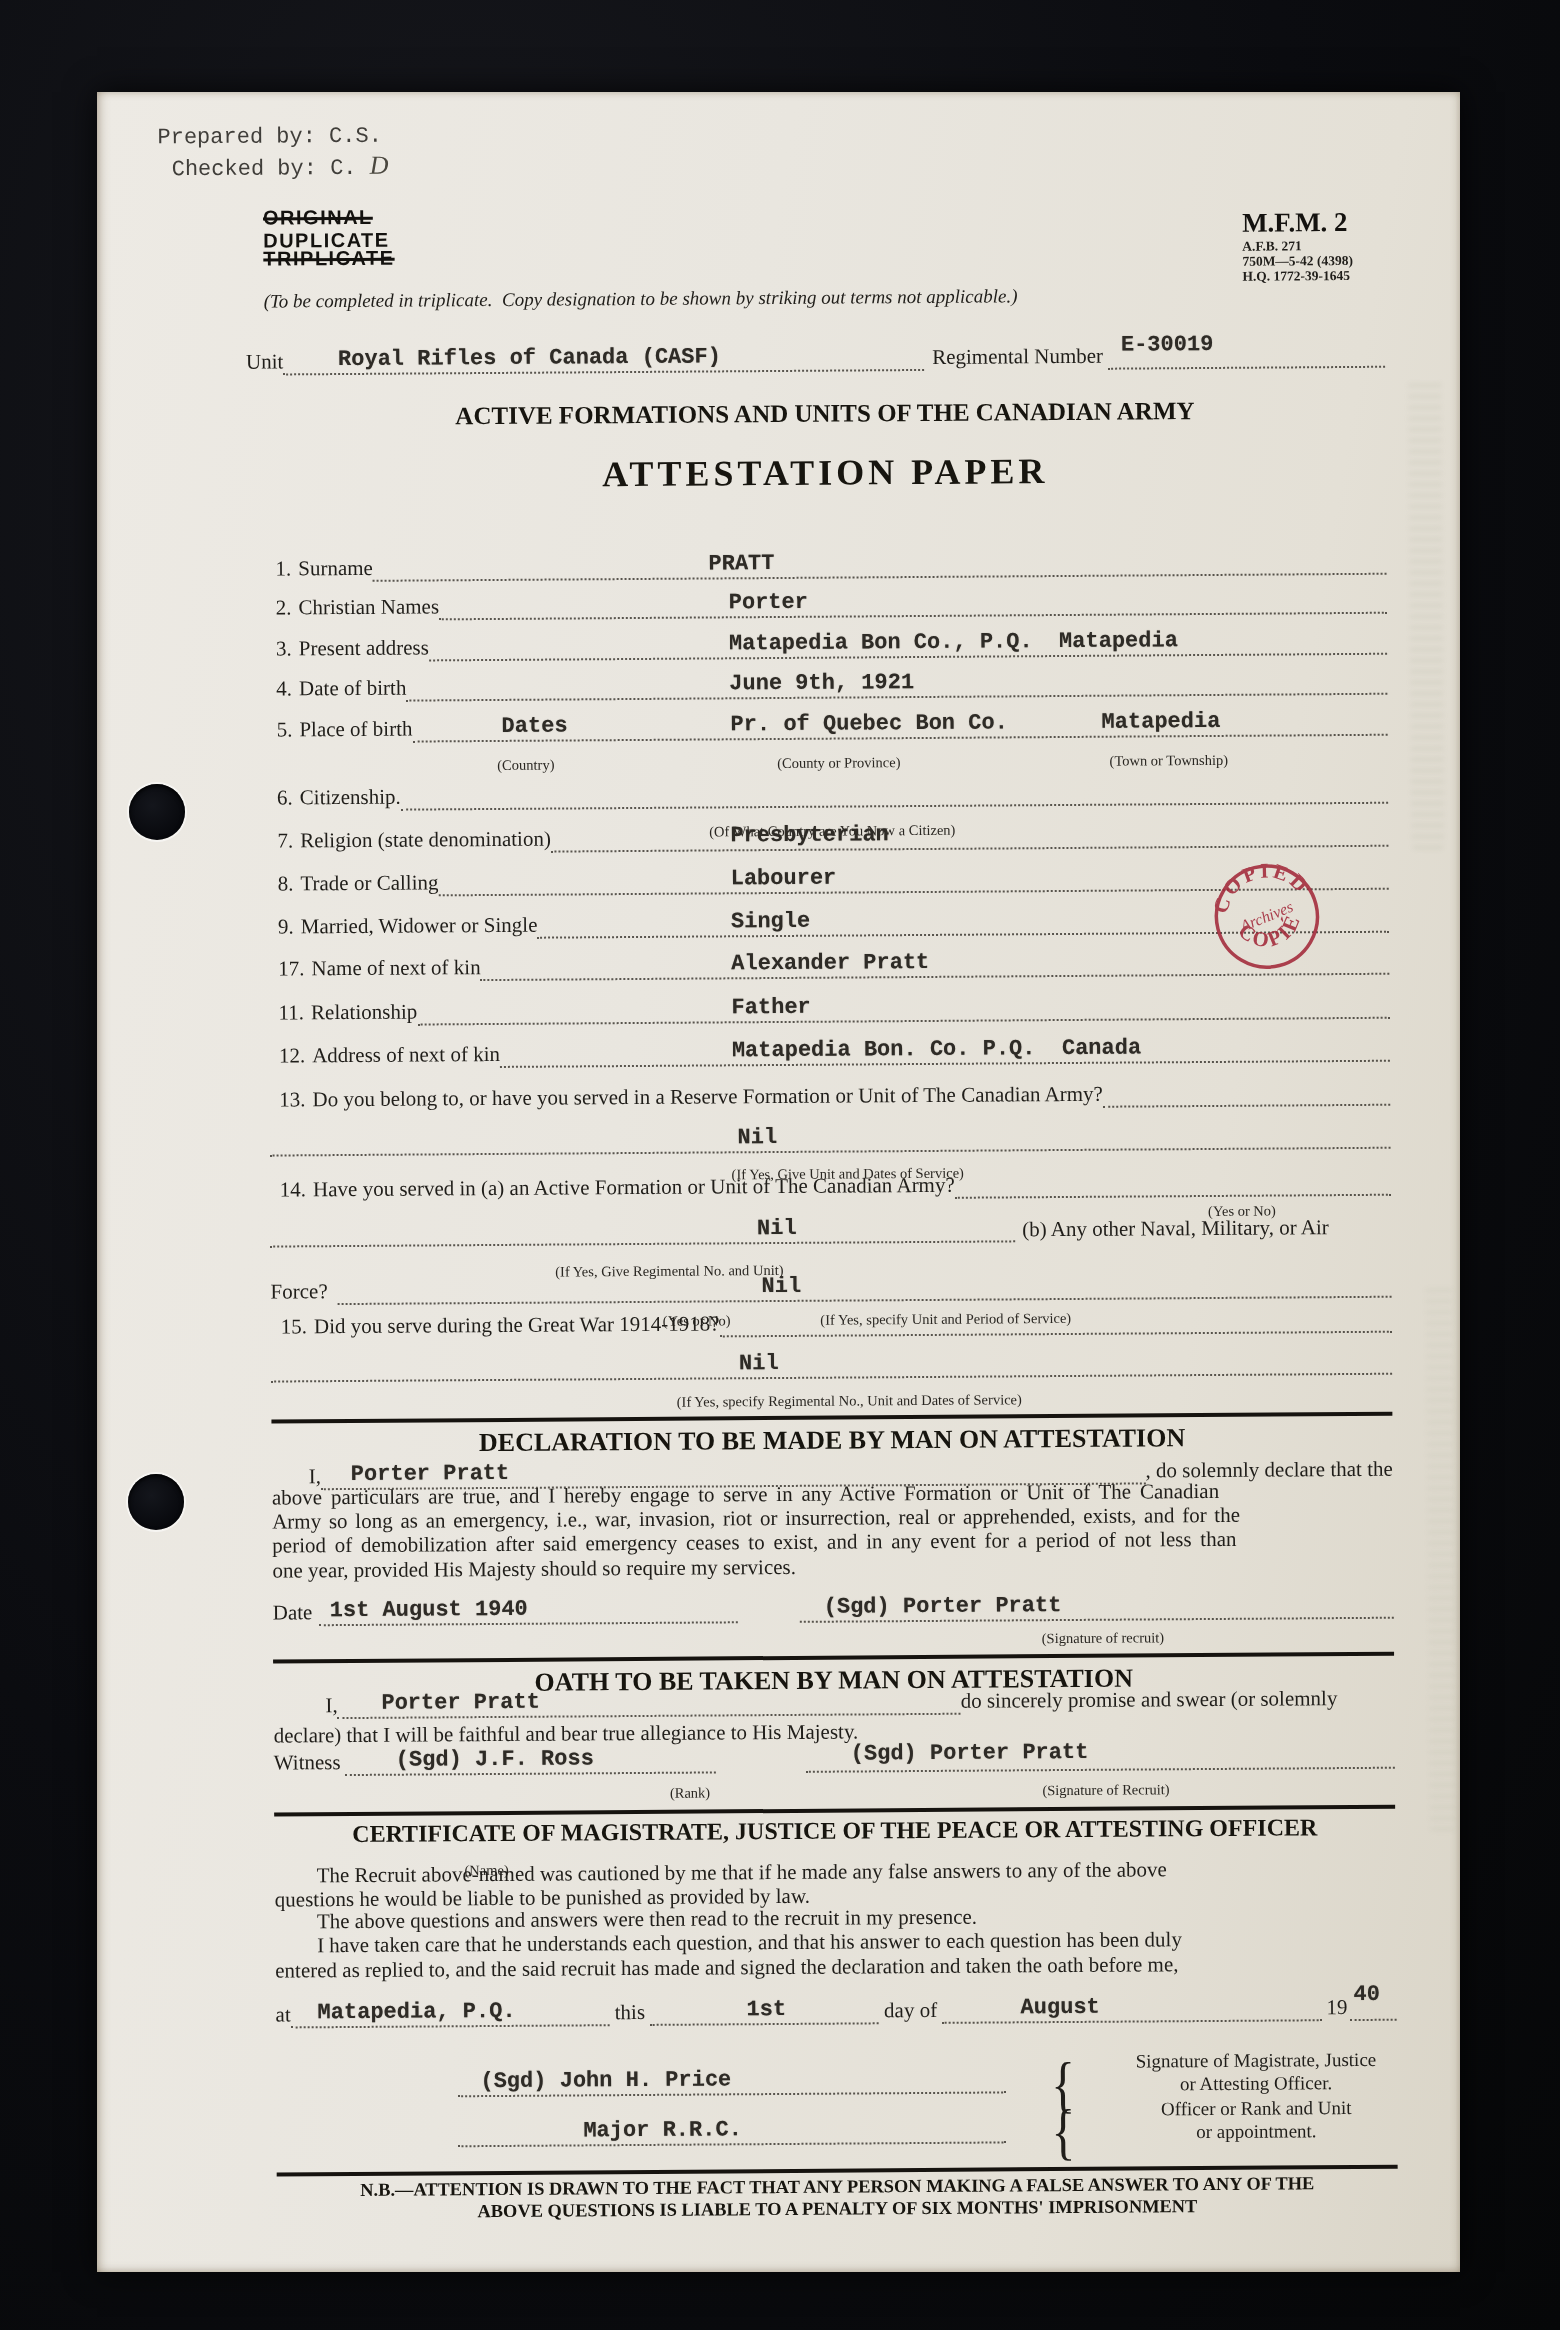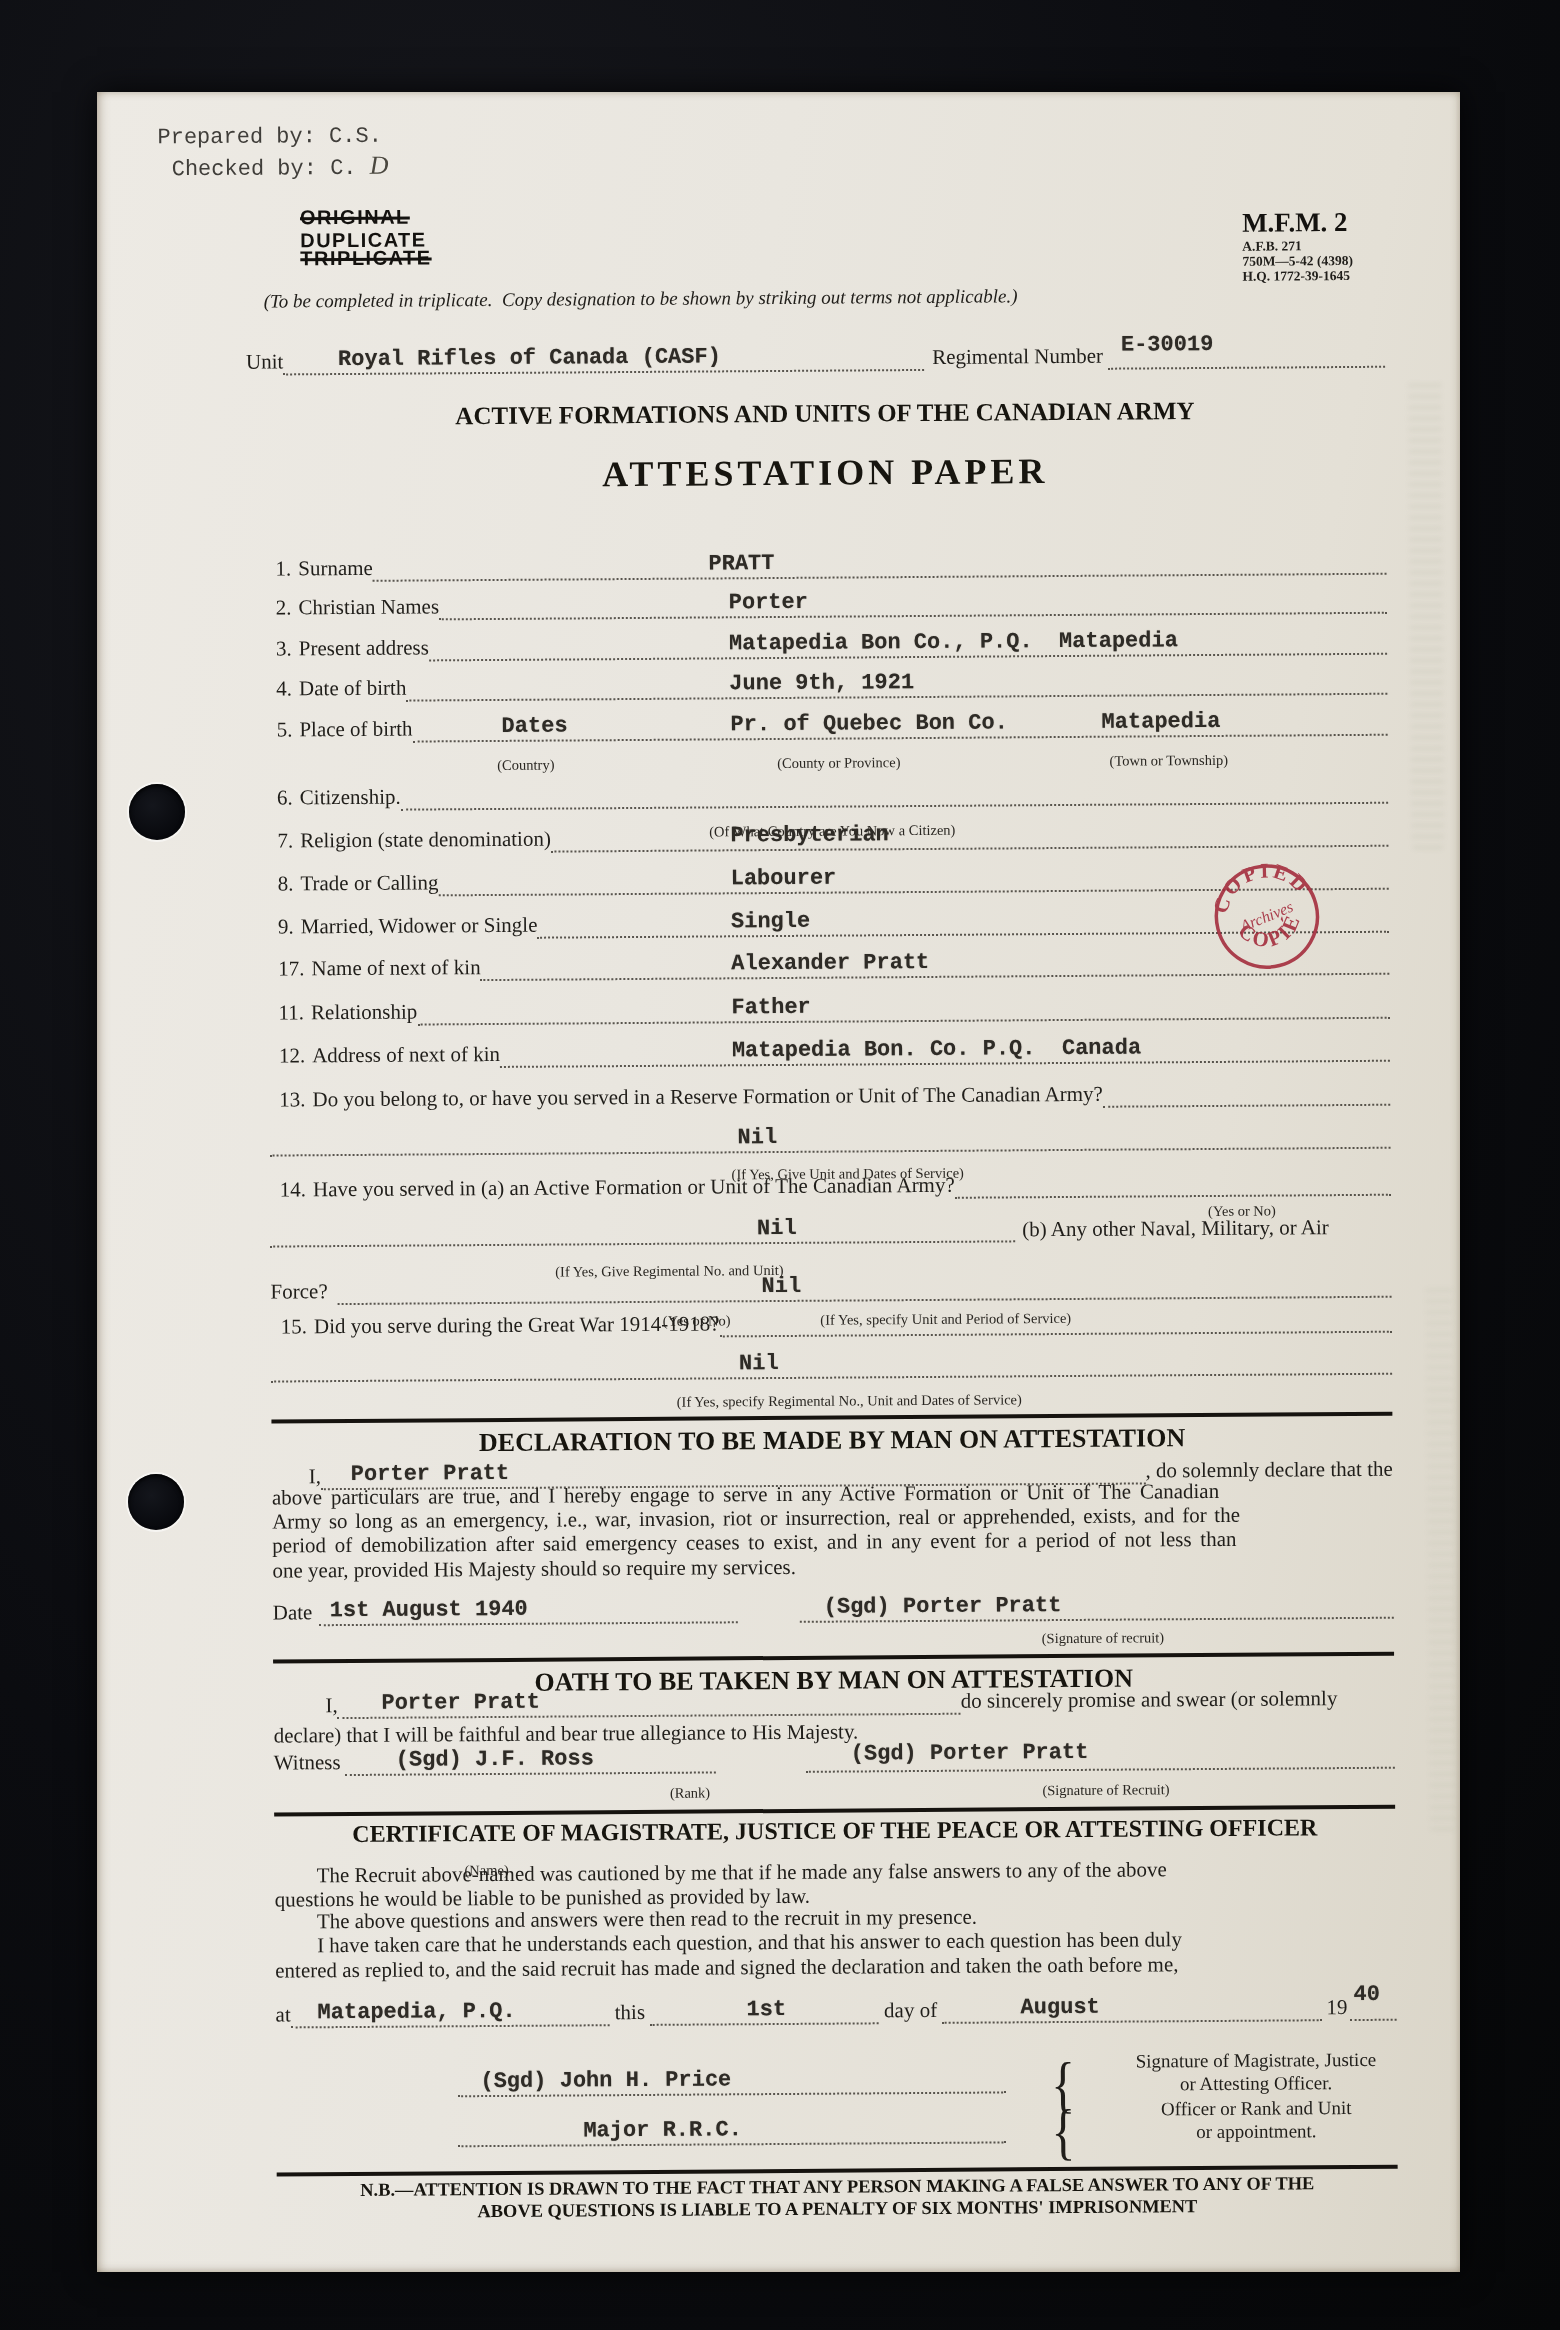--- a/index.html
+++ b/index.html
@@ -20,21 +20,21 @@
   .leader{flex:1;border-bottom:2px dotted rgba(40,36,30,.75);}
   .leader.fx{flex:none;}
   .spacer{flex:none;}
   .sub{position:absolute;font:14.5px "Liberation Serif",serif;color:#2a2722;transform:translateX(-50%);white-space:pre;}
   .par{position:absolute;font:21px "Liberation Serif",serif;color:#201e1a;white-space:pre;}
   .sec{position:absolute;left:172px;width:1121px;text-align:center;font-family:"Liberation Serif",serif;
     font-weight:bold;color:#17150f;white-space:pre;}
   .rule{position:absolute;left:172px;width:1121px;height:0;border-top:4.5px solid #16130f;
     box-shadow:0 8.5px 0 -6.5px rgba(22,19,15,.5);}
   .copy{position:absolute;left:172px;font-family:"Liberation Sans","DejaVu Sans",sans-serif;
-    font-weight:bold;font-size:20px;letter-spacing:1.5px;color:#14120f;margin-left:37px;}
+    font-weight:bold;font-size:20px;letter-spacing:1.5px;color:#14120f;}
   .struck{text-decoration:line-through;text-decoration-thickness:2.5px;}
   .hole{position:absolute;width:56px;height:56px;border-radius:50%;
     background:radial-gradient(circle at 42% 38%, #14161c 0%, #07080c 75%);
     box-shadow:0 0 0 2px rgba(255,255,255,.55), inset 0 2px 4px rgba(0,0,0,.9);}
   .brace{position:absolute;font:50px "Liberation Serif",serif;color:#201e1a;transform:scaleY(1.25);transform-origin:top;}
   .bleed{position:absolute;filter:blur(2.5px);border-radius:5px;
     background:repeating-linear-gradient(0deg, rgba(118,128,100,.20) 0 4px, rgba(118,128,100,0) 4px 11px);}
   #stampbox{position:absolute;left:1116px;top:773px;width:110px;height:110px;transform:rotate(-14deg);opacity:.88;}
   .handwrit{font-family:"Liberation Serif",serif;font-style:italic;font-size:26px;color:#4a473f;}
 </style>

